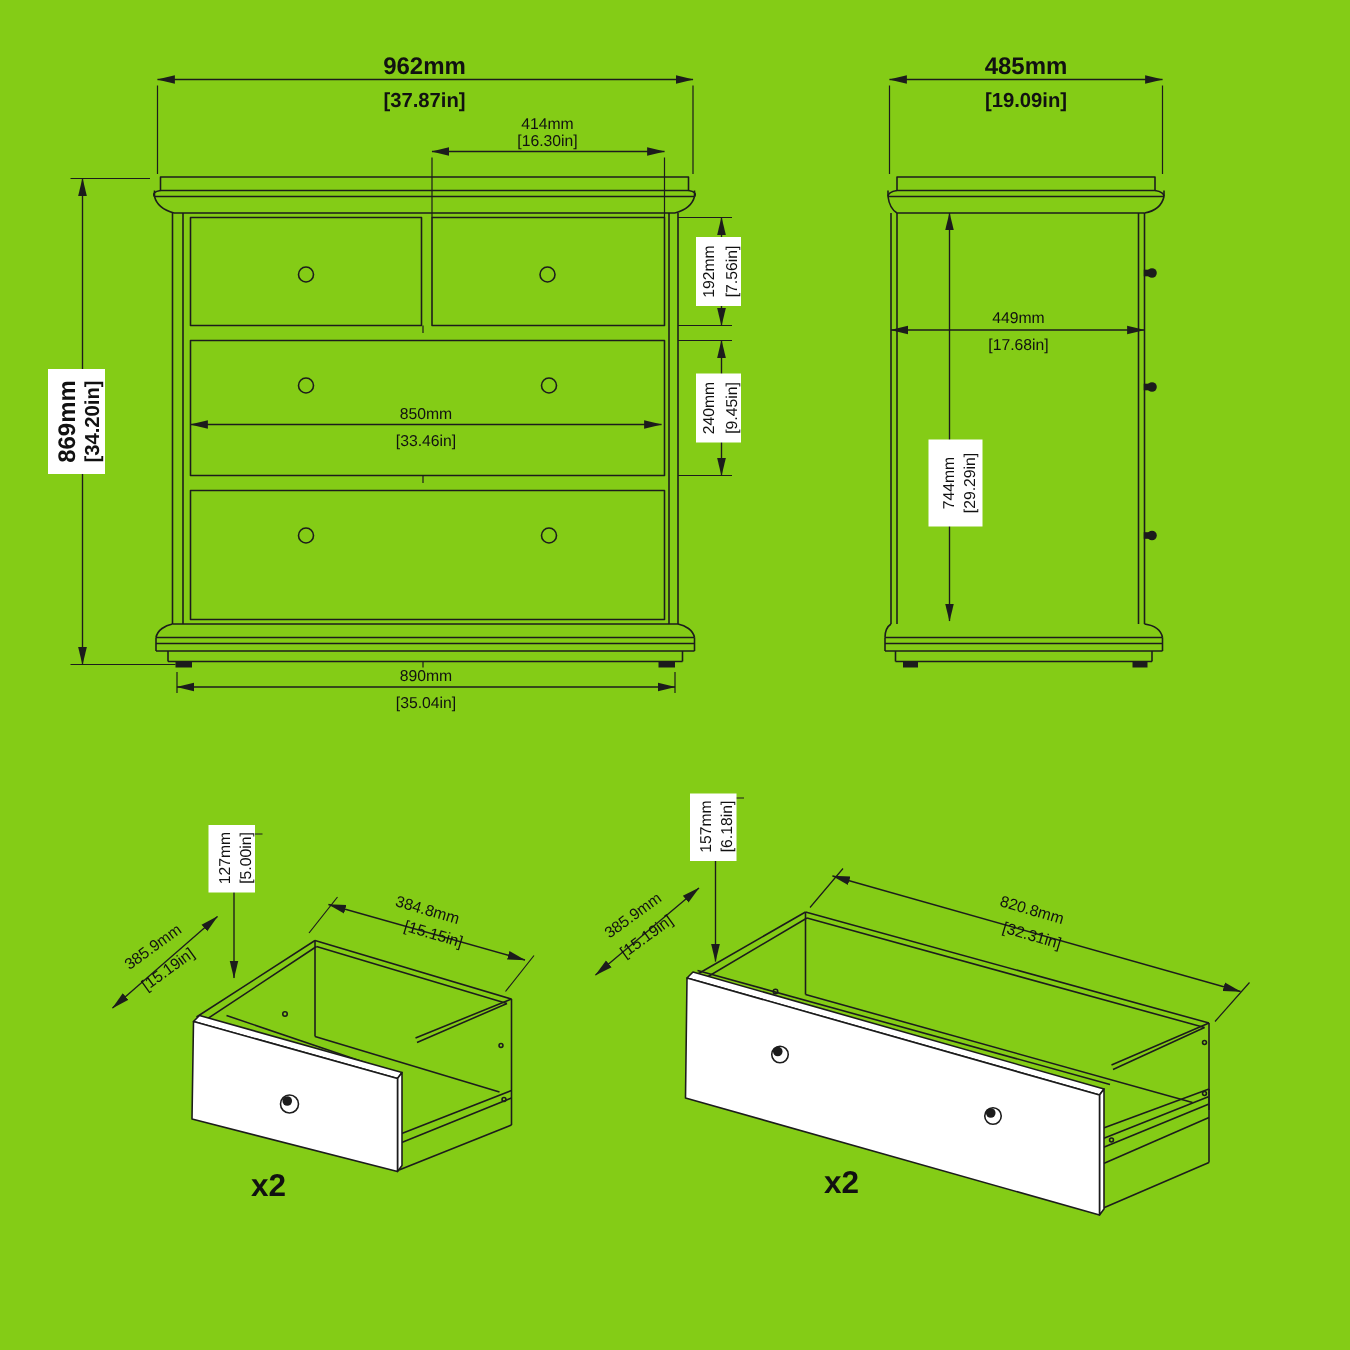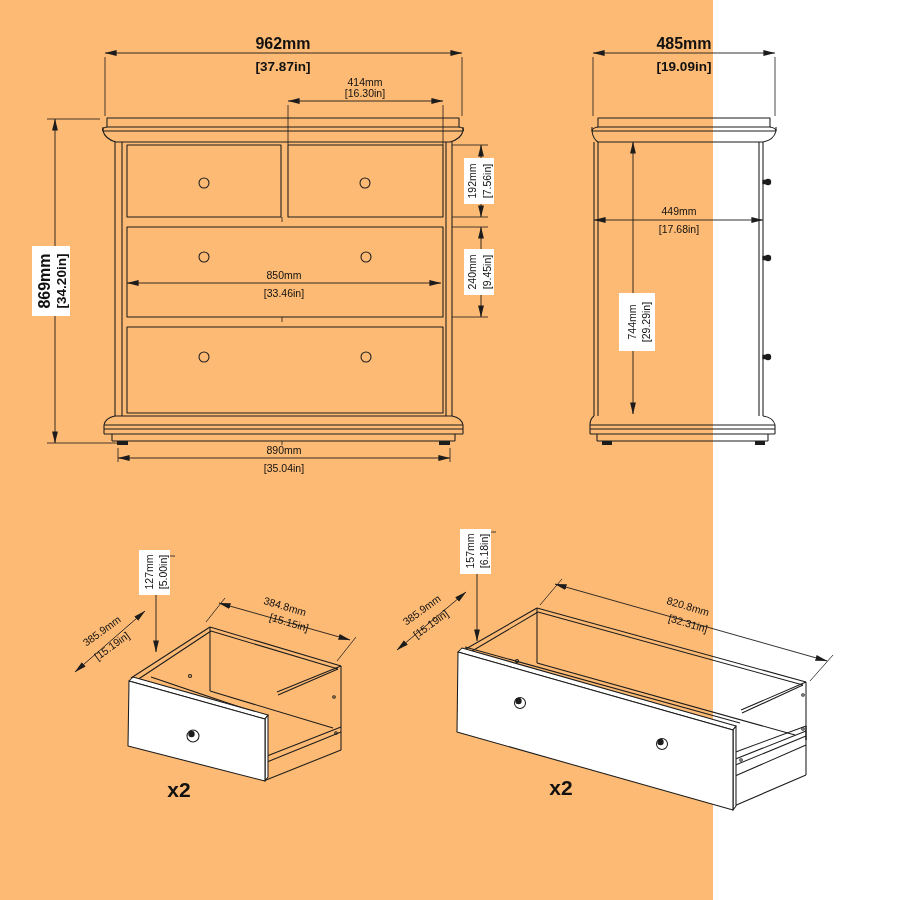--- a/index.html
+++ b/index.html
@@ -1,16 +1,16 @@
 <!DOCTYPE html>
 <html><head>
 <meta charset="utf-8">
 <style>
   html,body{margin:0;padding:0;background:#ffffff;}
-  #stage{width:713px;height:900px;background:#fdba74;position:relative;font-family:"Liberation Sans",sans-serif;}
+  #stage{width:900px;height:900px;background:#84cc16;position:relative;font-family:"Liberation Sans",sans-serif;}
   svg{display:block;}
   .ln{fill:none;stroke:#1c1c1c;stroke-width:1.05;stroke-linejoin:round;}
   .lnw{fill:#ffffff;stroke:#1c1c1c;stroke-width:1.05;stroke-linejoin:round;}
   .dim{fill:none;stroke:#1c1c1c;stroke-width:0.9;}
   .ext{fill:none;stroke:#1c1c1c;stroke-width:0.8;}
   .blk{fill:#1c1c1c;stroke:none;}
   .wmask{fill:#ffffff;stroke:none;}
   text{fill:#111111;}
   .t-main{font-family:"Liberation Sans",sans-serif;font-weight:bold;font-size:16px;}
   .t-main2{font-family:"Liberation Sans",sans-serif;font-weight:bold;font-size:13.5px;}

